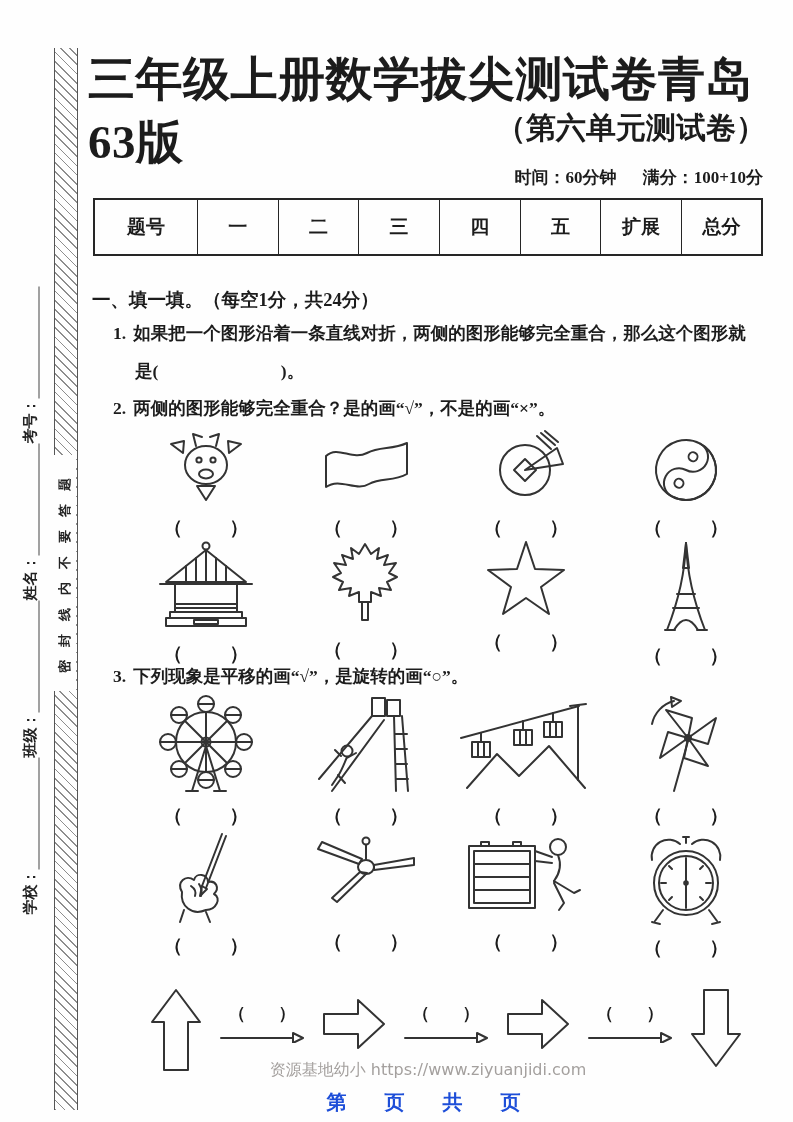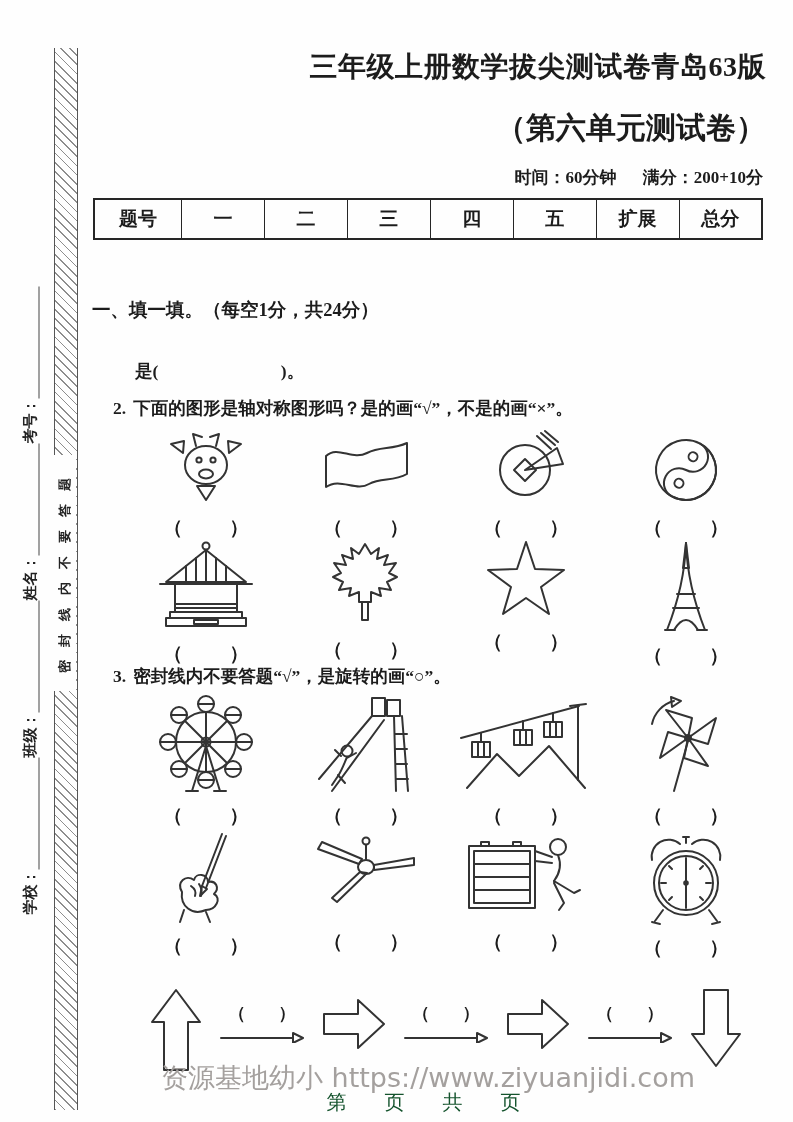--- a/index.html
+++ b/index.html
@@ -16,58 +16,58 @@
       display:flex;align-items:center;justify-content:center;}
   .seal-text{transform:rotate(-90deg);white-space:nowrap;background:#fefefe;
       font-size:13px;letter-spacing:13px;padding:2px 10px 2px 18px;color:#222;font-weight:600;}
   .seal-fields-wrap{position:absolute;left:8px;top:110px;width:44px;height:980px;
       display:flex;align-items:center;justify-content:center;}
   .seal-fields{transform:rotate(-90deg);white-space:nowrap;width:930px;display:flex;
       align-items:flex-end;justify-content:space-between;font-size:15px;font-weight:600;color:#222;}
   .seal-blank{display:inline-block;width:112px;border-bottom:1.3px solid #444;height:4px;}
 
   
-  .title{position:absolute;left:88px;top:48px;width:678px;text-align:right;
-      font-size:28px;font-weight:bold;letter-spacing:0.5px;}
+  .title{position:absolute;left:88px;top:48px;width:678px;text-align:left;
+      font-size:47px;font-weight:bold;letter-spacing:0.5px;}
   .subtitle{position:absolute;left:88px;top:108px;width:678px;text-align:right;
       font-size:30px;font-weight:bold;}
   .info-line{position:absolute;left:93px;top:166px;width:670px;text-align:right;
       font-size:17px;font-weight:600;}
   .info-line span{margin-left:22px;margin-top:35px;}
 
   
   table.score{position:absolute;left:93px;top:198px;width:670px;border-collapse:collapse;
       border:2.2px solid #262626;table-layout:fixed;}
   table.score td{border:1.4px solid #262626;text-align:center;font-size:19px;
-      font-weight:600;height:38px;padding:0;}
+      font-weight:600;height:38px;padding:8px;}
   table.score td.lab{width:86px;}
 
   
-  .sec-head{position:absolute;left:92px;top:287px;font-size:18.5px;font-weight:bold;margin-top:10px;}
+  .sec-head{position:absolute;left:92px;top:287px;font-size:18.5px;font-weight:bold;}
   .qline{position:absolute;left:113px;width:655px;font-size:17.5px;font-weight:600;line-height:1.3;}
   .qnum{display:inline-block;margin-right:7px;}
   .indent{padding-left:22px;}
 
   .figrow{position:absolute;left:126px;width:640px;display:flex;}
   .figcell{flex:1;display:flex;flex-direction:column;align-items:center;}
   .bracket{font-size:19px;font-weight:600;margin-top:9px;letter-spacing:14px;text-indent:14px;}
 
   
   .q4diag{position:absolute;left:150px;top:988px;width:592px;display:flex;
       align-items:flex-start;justify-content:space-between;}
   .trans{display:flex;flex-direction:column;align-items:center;margin-top:14px;}
   .trans .bracket{margin:0 0 2px 0;font-size:17px;letter-spacing:8px;text-indent:8px;}
   .bigarrow{margin-top:10px;}
   .bigarrow.vert{margin-top:0;}
 
   
   .watermark{position:absolute;left:93px;top:1060px;width:670px;text-align:center;
-      font-family:"DejaVu Sans","Liberation Sans",sans-serif;font-size:27px;color:#a4a09e;}
+      font-family:"DejaVu Sans","Liberation Sans",sans-serif;font-size:16px;color:#a4a09e;}
   .page-label{position:absolute;left:93px;top:1089px;width:670px;text-align:center;
-      font-size:20px;font-weight:400;letter-spacing:9px;color:#14532d;}
+      font-size:20px;font-weight:700;letter-spacing:9px;color:#1d4ed8;}
 </style>
 </head>
 <body>
 
 <div class="page">
 
   <div class="seal-strip"></div>
 
   <div class="seal-fields-wrap">
     <div class="seal-fields">
@@ -83,44 +83,47 @@
   </div>
 
   <div class="seal-text-wrap">
     <span class="seal-text">密封线内不要答题</span>
   </div>
 
   <div class="title">三年级上册数学拔尖测试卷青岛63版</div>
   <div class="subtitle">（第六单元测试卷）</div>
   <div class="info-line">
     <span>时间：60分钟</span>
-    <span>满分：200+10分</span>
+    <span>满分：100+10分</span>
   </div>
 
   <table class="score">
     <tbody>
         <tr>
       <td class="lab">题号</td>
       <td>一</td>
       <td>二</td>
       <td>三</td>
       <td>四</td>
       <td>五</td>
       <td>扩展</td>
       <td>总分</td>
     </tr>
   </tbody>
     </table>
 
   <div class="sec-head">一、填一填。（每空1分，共24分）</div>
 
+  <div class="qline" style="top:322px">
+    <span class="qnum">1.</span><span>如果把一个图形沿着一条直线对折，两侧的图形能够完全重合，那么这个图形就</span>
+  </div>
   <div class="qline indent" style="top:360px">是(　　　　　　　)。</div>
 
   <div class="qline" style="top:397px">
-    <span class="qnum">2.</span><span>下面的图形是轴对称图形吗？是的画“√”，不是的画“×”。</span>
+    <span class="qnum">2.</span><span>两侧的图形能够完全重合？是的画“√”，不是的画“×”。</span>
   </div>
 
   <div class="figrow" style="top:428px">
     <div class="figcell">
       <svg width="80" height="78" viewBox="0 0 80 78">
         <path d="M30,18 L27,6 L36,9"></path>
           <path d="M50,18 L53,6 L44,9"></path>
         <polygon points="17,25 5,16 18,13"></polygon>
           <polygon points="63,25 75,16 62,13"></polygon>
         <ellipse cx="40" cy="37" rx="21" ry="19"></ellipse>
@@ -193,21 +196,21 @@
         <path d="M24,3 L21,28 L27,28 Z" fill="#555"></path>
         <path d="M15,54 H33 M11,68 H37"></path>
         <path d="M12,90 Q24,70 36,90"></path>
         <path d="M3,90 H13 M35,90 H45"></path>
       </svg>
       <span class="bracket">（　）</span>
     </div>
   </div>
 
   <div class="qline" style="top:665px">
-    <span class="qnum">3.</span><span>密封线内不要答题“√”，是旋转的画“○”。</span>
+    <span class="qnum">3.</span><span>下列现象是平移的画“√”，是旋转的画“○”。</span>
   </div>
 
   <div class="figrow" style="top:694px">
     <div class="figcell">
       <svg width="112" height="100" viewBox="0 0 112 100">
         <circle cx="56" cy="48" r="30"></circle>
           <circle cx="56" cy="48" r="4.5"></circle>
         <path d="M56,48 L86,48 M56,48 L77,69 M56,48 L56,78 M56,48 L35,69 M56,48 L26,48 M56,48 L35,27 M56,48 L56,18 M56,48 L77,27"></path>
         <g>
           <circle cx="94" cy="48" r="8"></circle>

